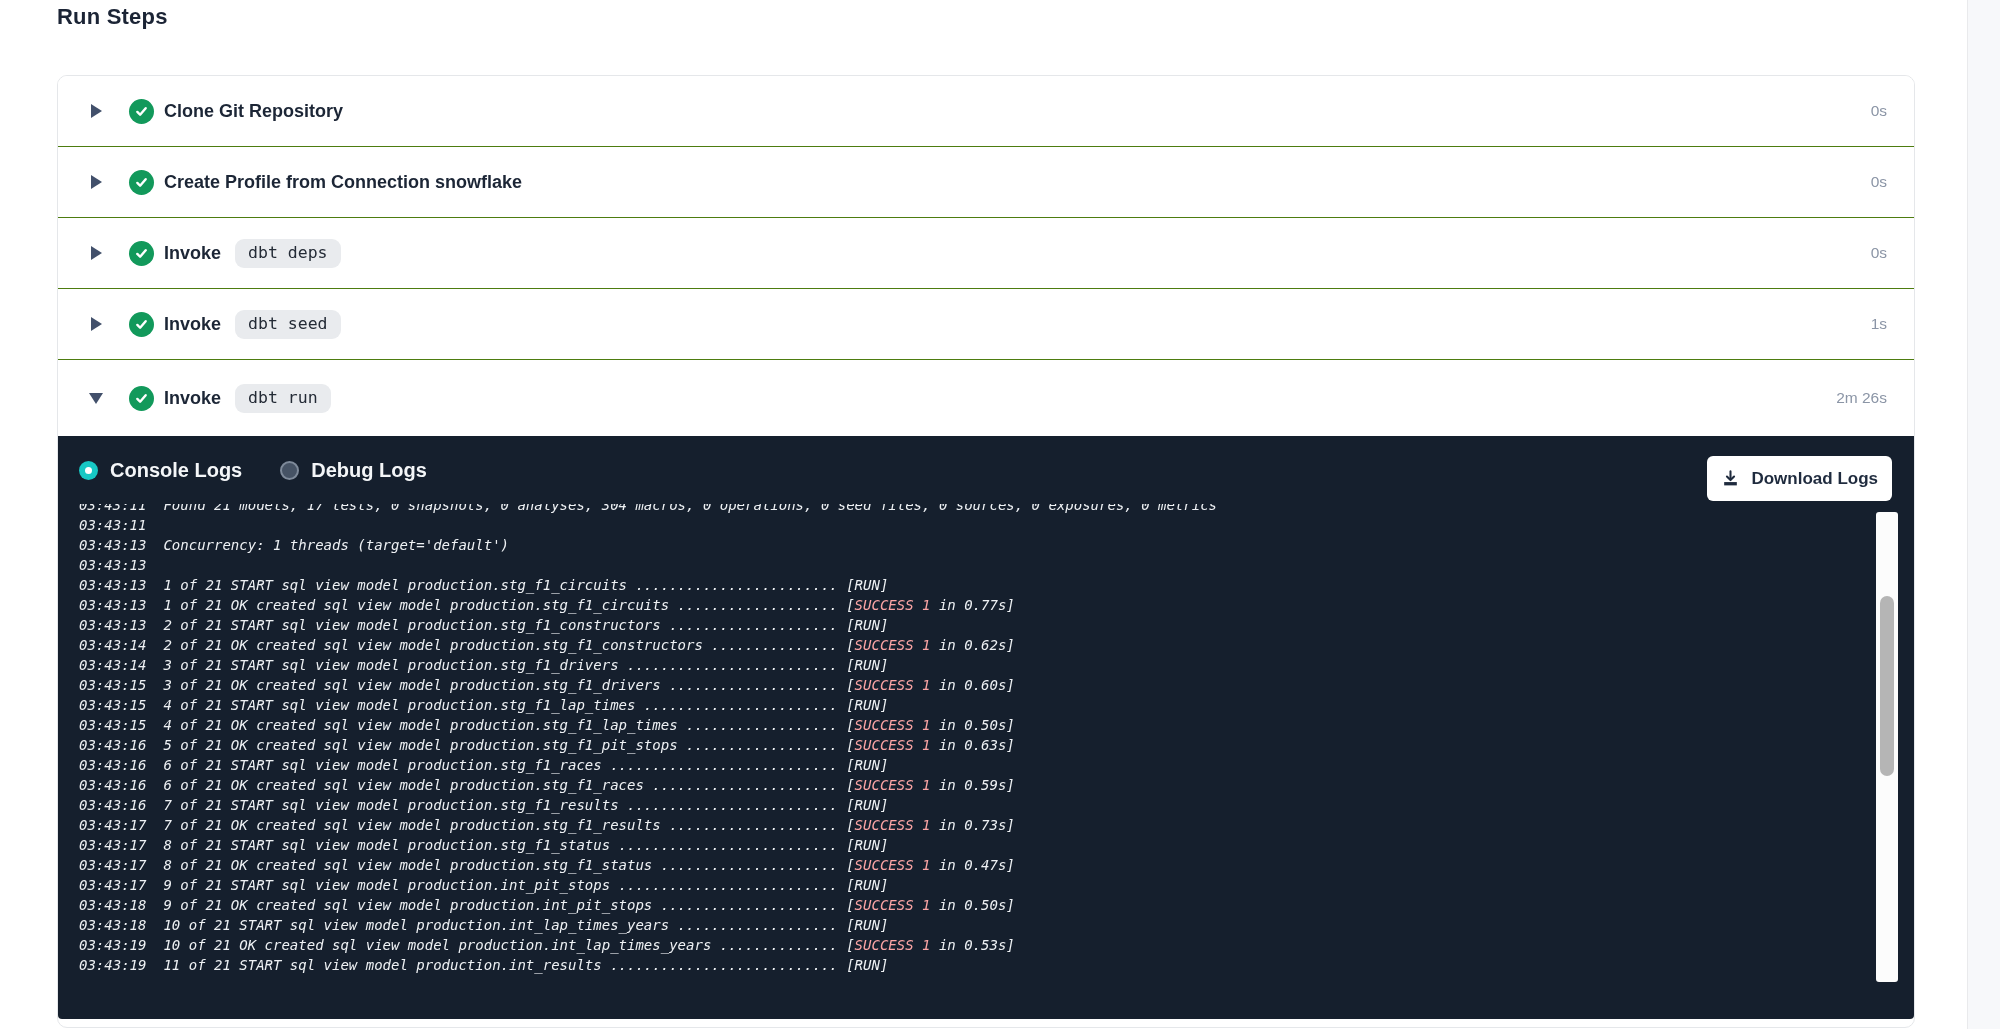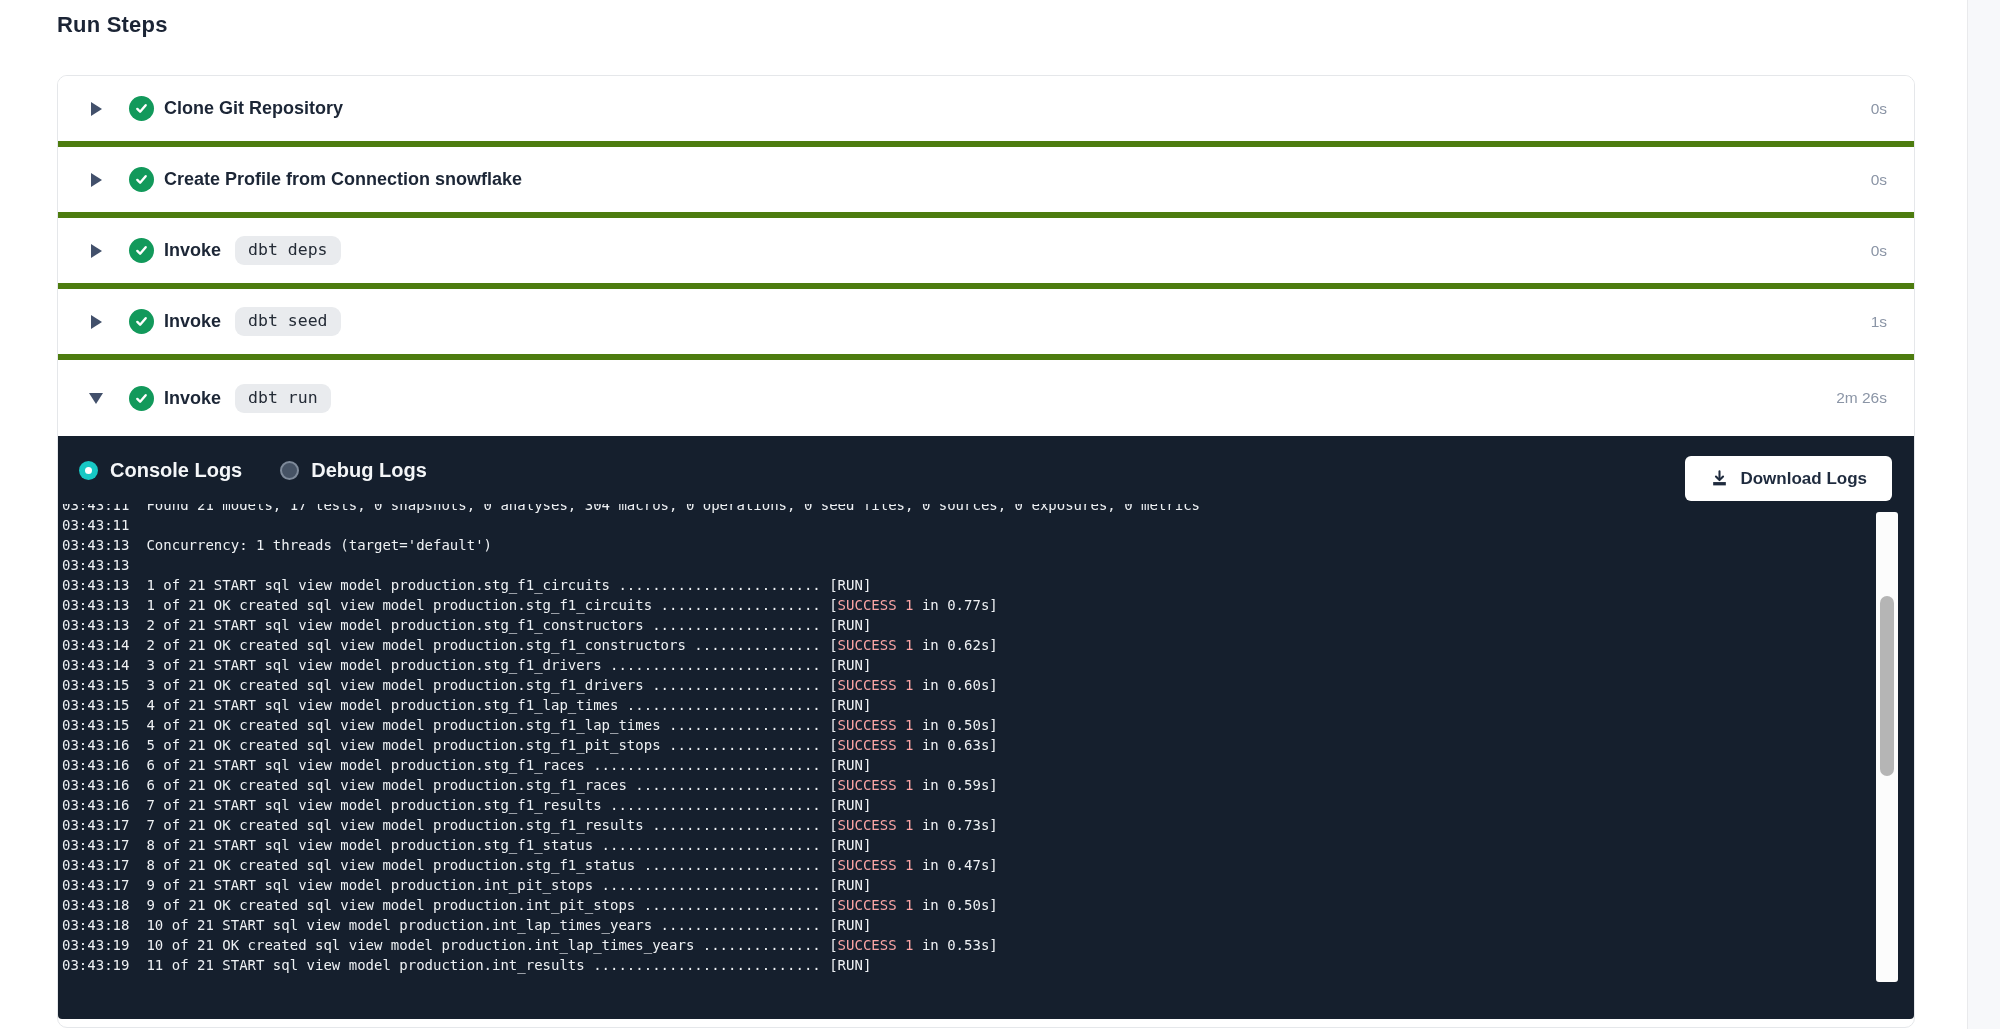--- a/index.html
+++ b/index.html
@@ -1,30 +1,30 @@
 <!DOCTYPE html>
 <html><head>
 <meta charset="utf-8">
 <style>
   * { margin:0; padding:0; box-sizing:border-box; }
   html,body { width:2000px; height:1029px; background:#ffffff; overflow:hidden;
               font-family:"Liberation Sans", sans-serif; }
   .page { position:relative; width:2000px; height:1029px; }
 
-  .page-title { position:absolute; left:57px; top:12px; font-size:22px; font-weight:700;
+  .page-title { position:absolute; left:57px; top:4px; font-size:22px; font-weight:700;
                 color:#1b2435; letter-spacing:.2px;text-align:center; }
 
   .right-strip { position:absolute; left:1967px; top:0; width:33px; height:1029px;
                  background:#f7f8fa; border-left:1px solid #e9eaec; }
 
   .steps-card { position:absolute; left:57px; top:75px; width:1858px;
                 background:#ffffff; border:1px solid #e5e7ea; border-radius:10px;
                 overflow:hidden; }
 
-  .step-row { display:flex; align-items:center; height:71px; border-bottom:6px solid #4d7c0f;
+  .step-row { display:flex; align-items:center; height:71px; border-bottom:1px solid #4d7c0f;
               background:#ffffff; cursor:pointer; }
   .step-row.expanded { height:76px; border-bottom:none; }
   .chev-wrap { width:14px; margin-left:31px; display:flex; justify-content:center; }
   .chev-right { width:0; height:0; border-top:7px solid transparent;
                 border-bottom:7px solid transparent; border-left:11px solid #42506b; }
   .chev-down  { width:0; height:0; border-left:7px solid transparent;
                 border-right:7px solid transparent; border-top:11px solid #42506b; }
   .check { width:25px; height:25px; border-radius:50%; background:#12995b; margin-left:26px;
            display:flex; align-items:center; justify-content:center; flex:0 0 auto; }
   .check svg { width:13px; height:13px; }
@@ -40,26 +40,26 @@
   .radio-option { display:flex; align-items:center; cursor:pointer; }
   .radio-option + .radio-option { margin-left:38px; }
   .radio-dot { width:19px; height:19px; border-radius:50%; flex:0 0 auto; }
   .radio-dot.on { background:#17c8c4; display:flex; align-items:center; justify-content:center; }
   .radio-dot.on::after { content:""; width:7px; height:7px; border-radius:50%; background:#ffffff; }
   .radio-dot.off { background:#465365; border:2px solid #7e8a9a; }
   .radio-label { margin-left:12px; font-size:20px; font-weight:700; color:#f4f6f8; }
 
   .download-btn { position:absolute; right:22px; top:20px; height:45px; background:#ffffff;
                   border:none; border-radius:6px; display:flex; align-items:center;
-                  padding:0 25px; cursor:pointer; font-family:"Liberation Sans", sans-serif;
+                  padding:0 14px; cursor:pointer; font-family:"Liberation Sans", sans-serif;
                   font-size:17px; font-weight:600; color:#1f2b3e; }
   .download-btn svg { width:19px; height:19px; margin-right:11px; }
 
   .log-viewport { position:absolute; left:0; right:40px; top:68px; bottom:5px; overflow:hidden; }
-  .log-lines { margin-top:-9px; padding-left:4px; }
+  .log-lines { margin-top:-9px; padding-left:21px;font-style:italic; }
   .log-line { font-family:"DejaVu Sans Mono", monospace; font-size:14px; line-height:20px;
               color:#eef1f4; white-space:pre; }
   .lt { margin-right:17px; }
   .lg { color:#fca5a5; }
 
   .scrollbar-track { position:absolute; right:16px; top:76px; width:22px; height:470px;
                      background:#fcfcfc; border-radius:3px; }
   .scrollbar-thumb { position:absolute; left:4px; top:84px; width:14px; height:180px;
                      background:#b5b5b5; border-radius:7px; cursor:grab; }
 </style>

